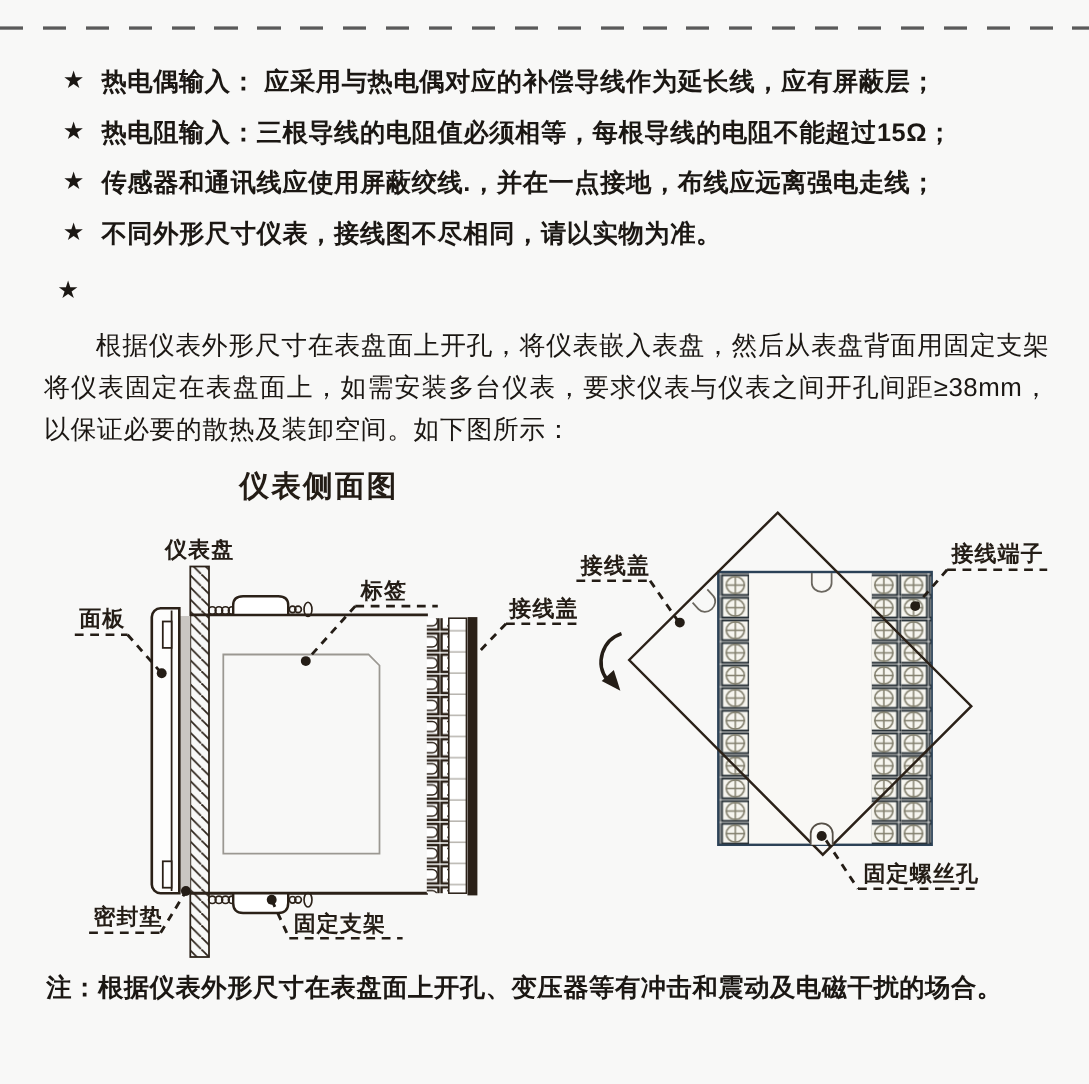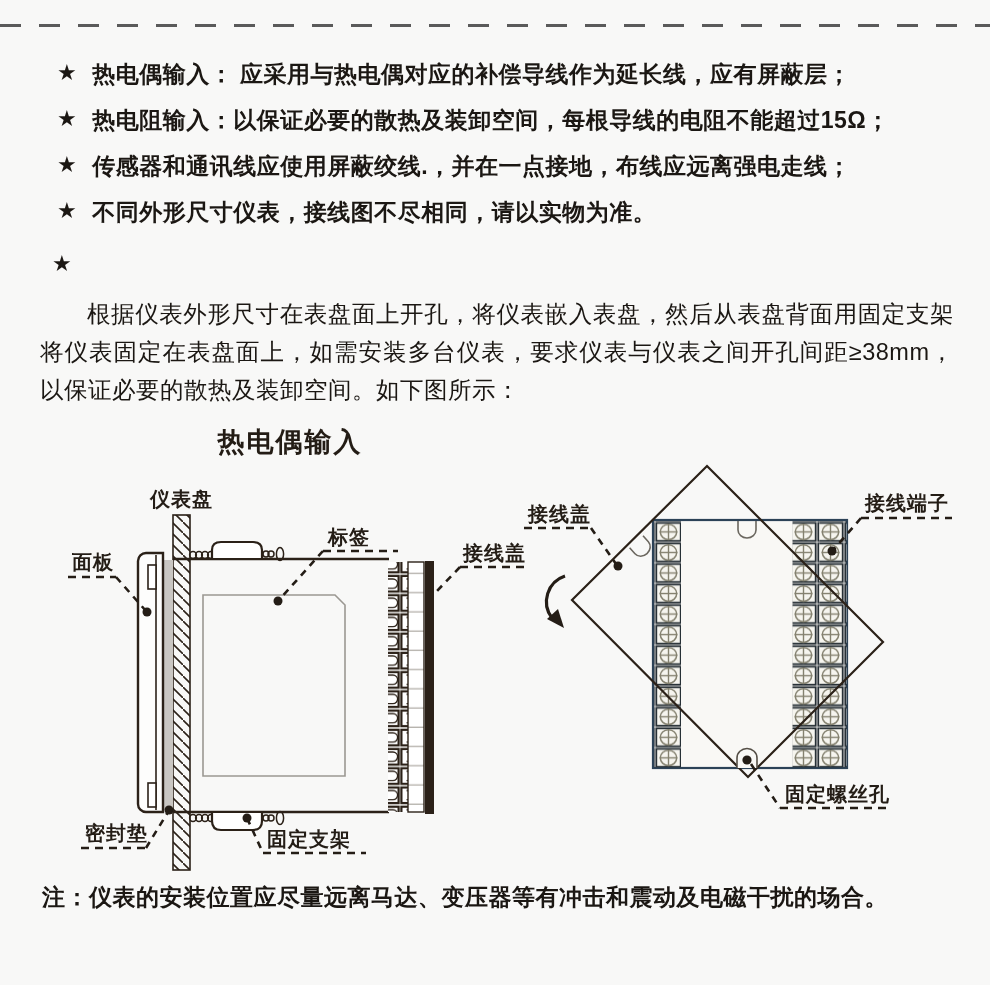--- a/index.html
+++ b/index.html
@@ -56,38 +56,38 @@
 <div class="page">
 
   <div class="top-rule"></div>
 
   <div class="bullet-row" style="top:59px">
     <span class="star">★</span>
     <span>热电偶输入： 应采用与热电偶对应的补偿导线作为延长线，应有屏蔽层；</span>
   </div>
   <div class="bullet-row" style="top:105px">
     <span class="star">★</span>
-    <span>热电阻输入：以保证必要的散热及装卸空间，每根导线的电阻不能超过15Ω；</span>
+    <span>热电阻输入：三根导线的电阻值必须相等，每根导线的电阻不能超过15Ω；</span>
   </div>
   <div class="bullet-row" style="top:151px">
     <span class="star">★</span>
     <span>传感器和通讯线应使用屏蔽绞线.，并在一点接地，布线应远离强电走线；</span>
   </div>
   <div class="bullet-row" style="top:197px">
     <span class="star">★</span>
     <span>不同外形尺寸仪表，接线图不尽相同，请以实物为准。</span>
   </div>
 
   <div class="section-heading">
     <span class="star">★</span>
   </div>
 
   <div class="paragraph">根据仪表外形尺寸在表盘面上开孔，将仪表嵌入表盘，然后从表盘背面用固定支架将仪表固定在表盘面上，如需安装多台仪表，要求仪表与仪表之间开孔间距≥38mm，以保证必要的散热及装卸空间。如下图所示：</div>
 
-  <div class="fig-title side">热电偶输入</div>
+  <div class="fig-title side">仪表侧面图</div>
 
   <svg class="fig-svg side" width="500" height="400" viewBox="0 0 500 400">
     <defs>
       <pattern id="hatchP" patternUnits="userSpaceOnUse" width="11" height="11">
         <line x1="0" y1="0" x2="11" y2="11" stroke="#2b2118" stroke-width="1.6"></line>
       </pattern>
       <pattern id="lcellP" patternUnits="userSpaceOnUse" width="20" height="19.23">
         <rect x="1.4" y="1.8" width="17.2" height="15.6" fill="#ffffff" stroke="#2b2118" stroke-width="2.2"></rect>
         <path d="M6.5,4.8 h6.5 a4.6,4.6 0 0 1 4.6,4.6 v0 a4.6,4.6 0 0 1 -4.6,4.6 h-6.5" fill="none" stroke="#2b2118" stroke-width="1.3"></path>
       </pattern>
@@ -211,15 +211,15 @@
     <text x="345" y="50">接线端子</text>
     <line x1="341" y1="58" x2="432" y2="58" stroke="#241d16" stroke-width="2.4" stroke-dasharray="8 6"></line>
     <line x1="341" y1="58" x2="314" y2="89" stroke="#241d16" stroke-width="2.6" stroke-dasharray="7 6"></line>
     <circle cx="312" cy="91" r="4.5" fill="#241d16"></circle>
 
     <text x="265" y="341">固定螺丝孔</text>
     <line x1="260" y1="348" x2="370" y2="348" stroke="#241d16" stroke-width="2.4" stroke-dasharray="8 6"></line>
     <line x1="231" y1="304" x2="260" y2="348" stroke="#241d16" stroke-width="2.6" stroke-dasharray="7 6"></line>
   </svg>
 
-  <div class="note">注：仪表的安装位置应尽量远离马达、变压器等有冲击和震动及电磁干扰的场合。</div>
+  <div class="note">注：根据仪表外形尺寸在表盘面上开孔、变压器等有冲击和震动及电磁干扰的场合。</div>
 
 </div>
 
 </body></html>

